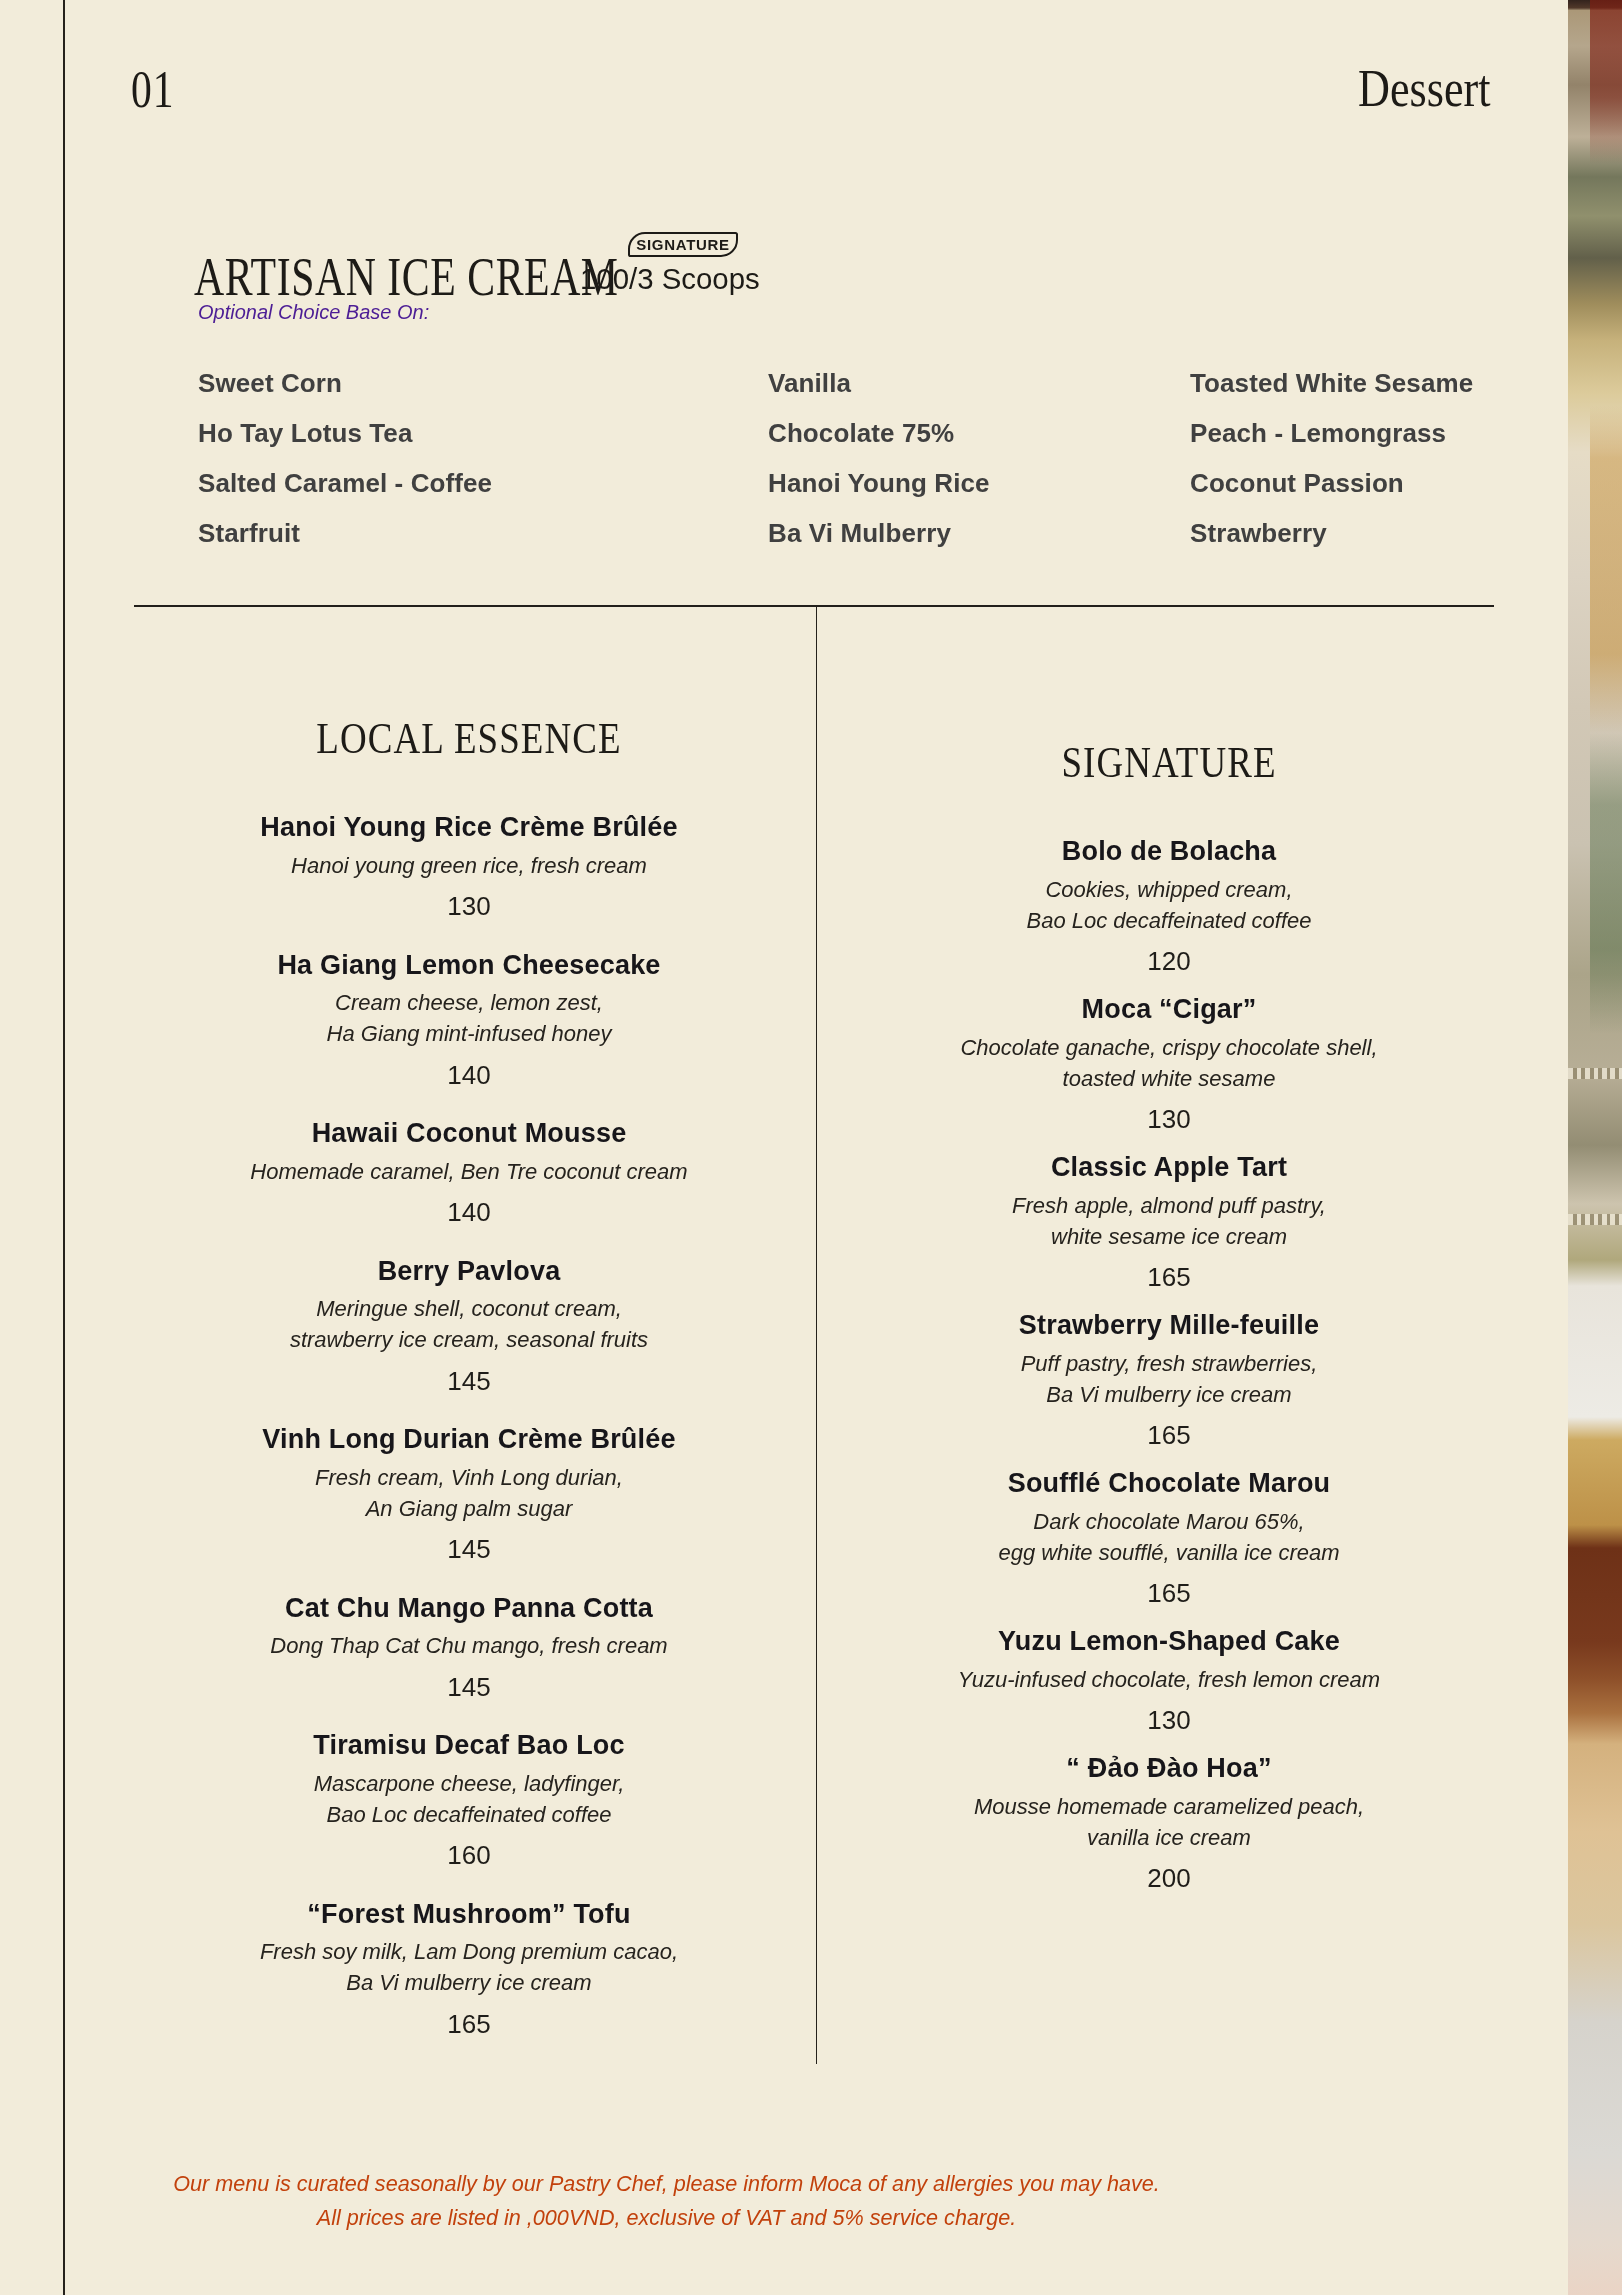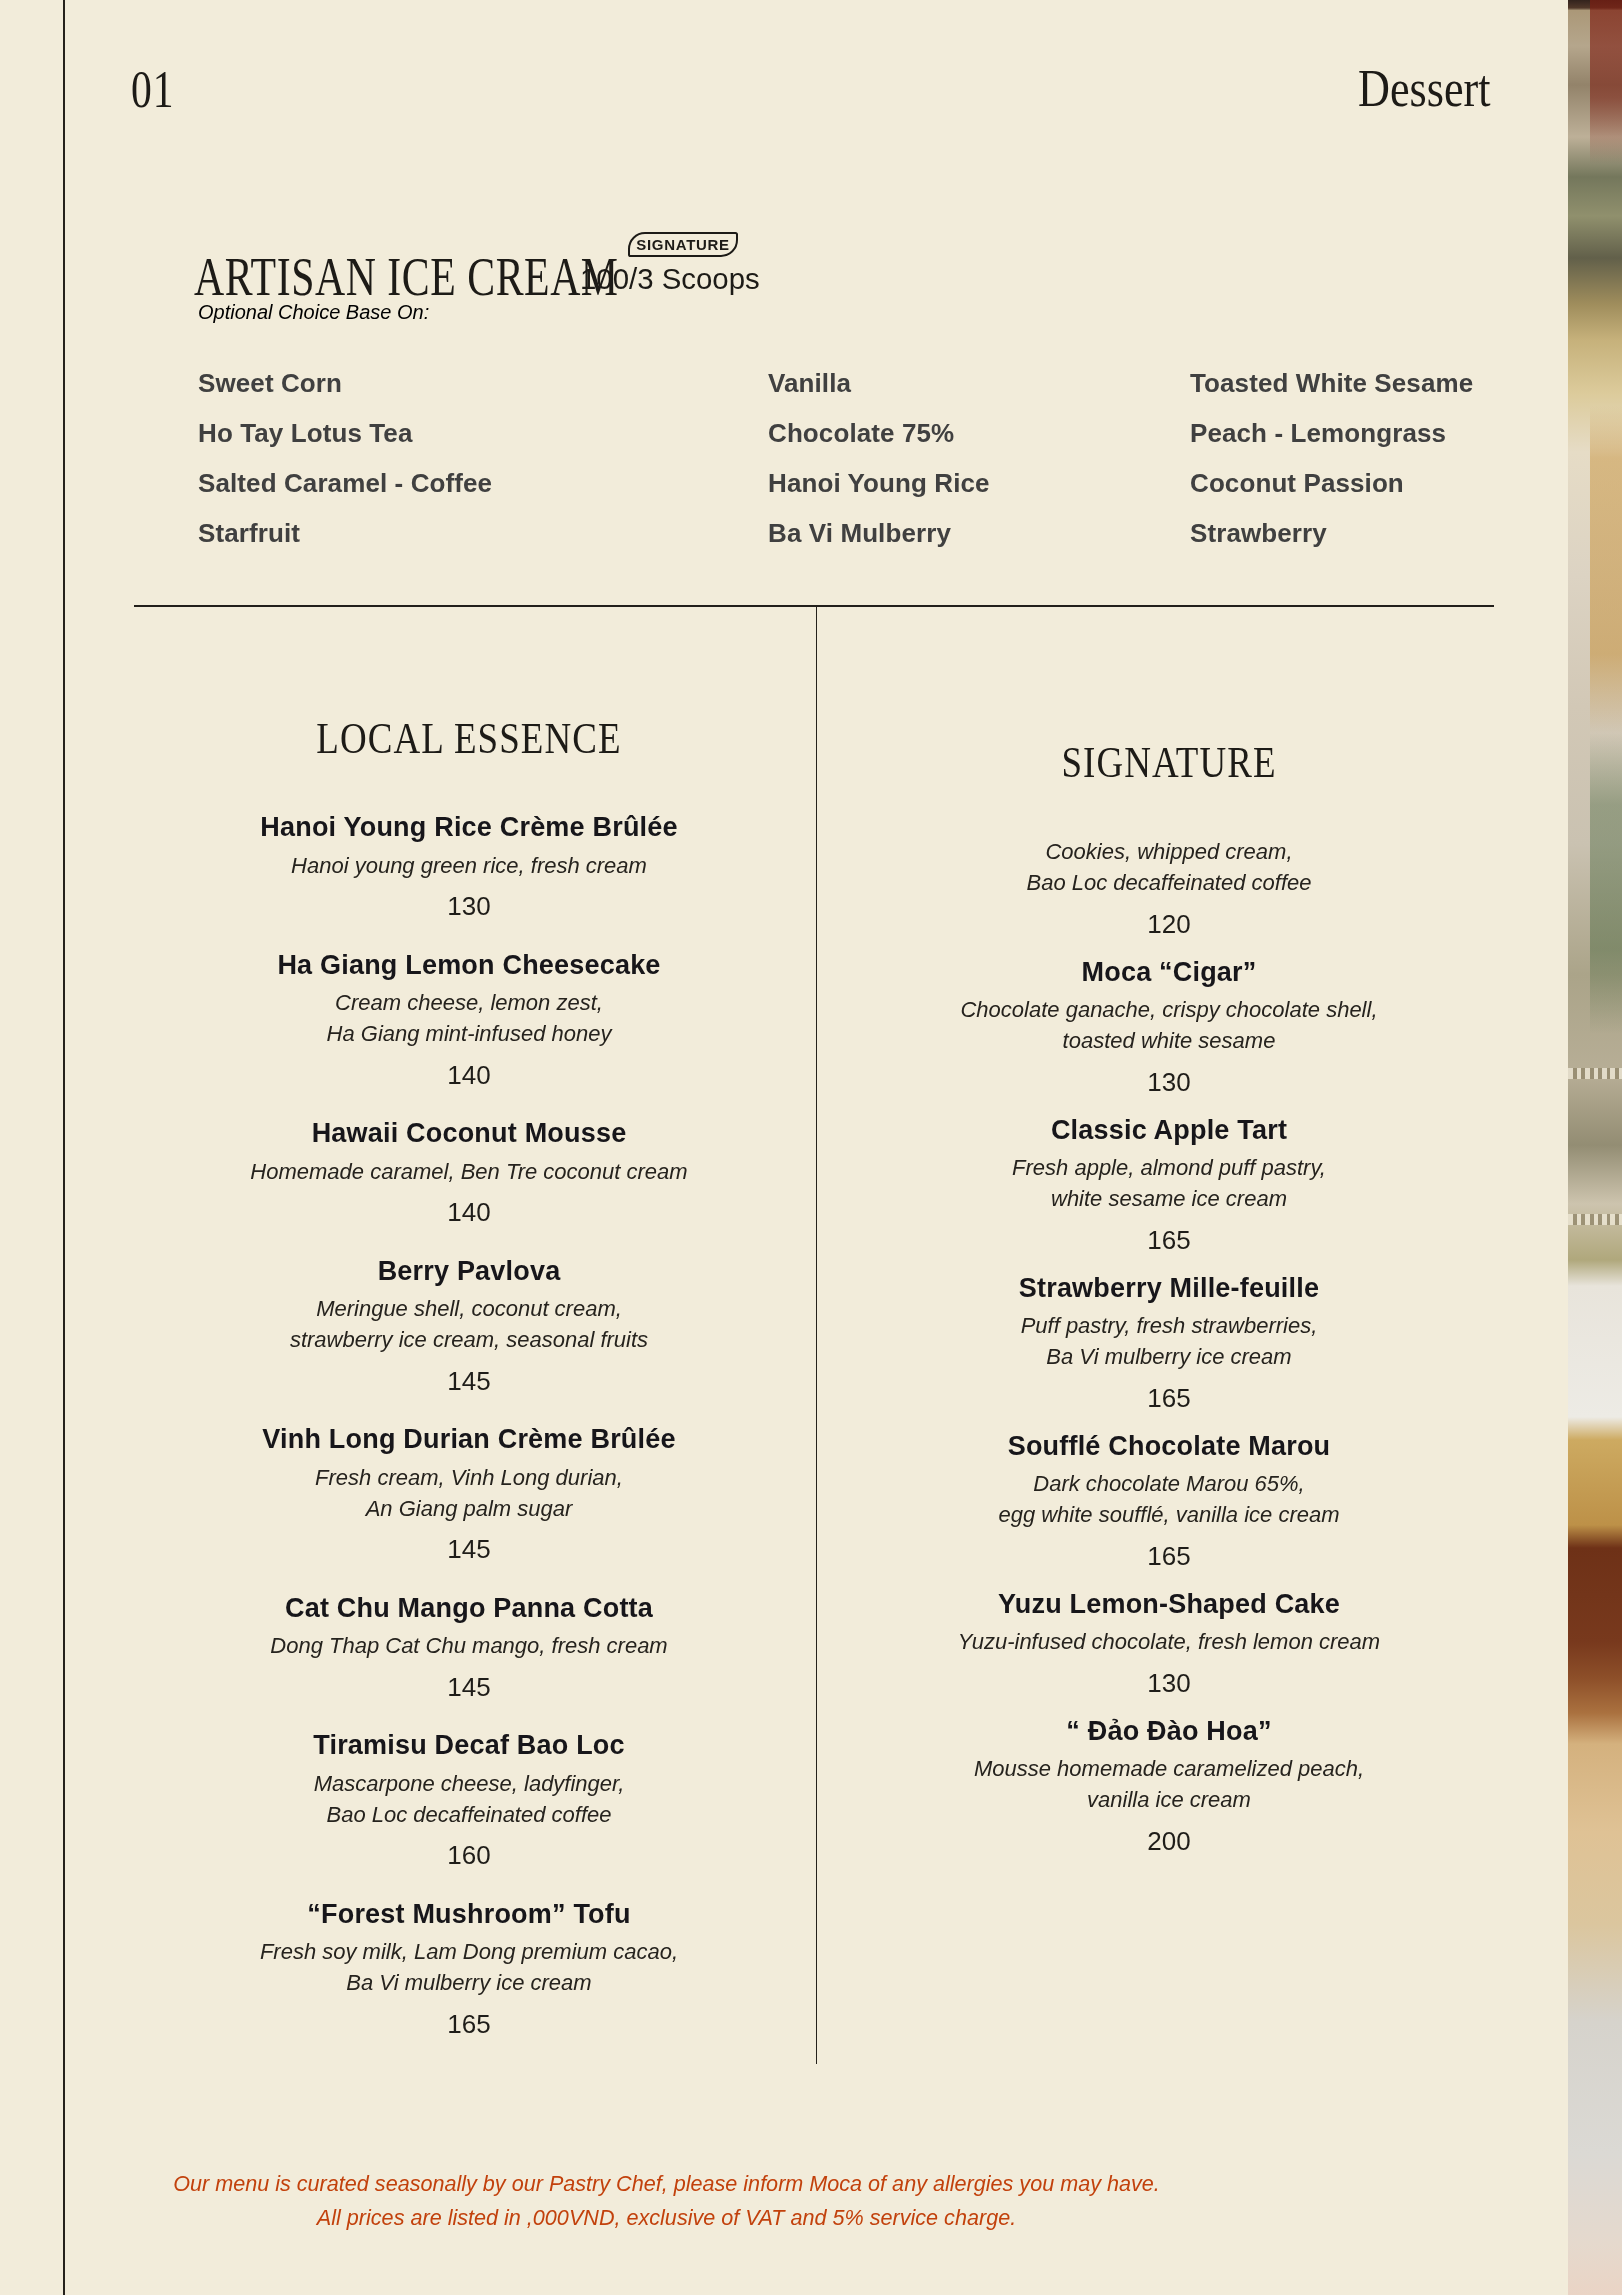--- a/index.html
+++ b/index.html
@@ -19,21 +19,21 @@
   .category{position:absolute;left:1358px;top:63px;font-size:52px;line-height:1;
     transform:scaleX(.85);transform-origin:left top;}
 
   .badge{position:absolute;left:628px;top:232px;width:110px;height:25px;box-sizing:border-box;
     border:2px solid #1d1b17;border-radius:17px 2.6px 17px 2.6px;
     display:flex;align-items:center;justify-content:center;
     font-size:15px;font-weight:700;letter-spacing:0.7px;}
   .artisan-title{position:absolute;left:194px;top:249px;font-size:55px;line-height:1;
     letter-spacing:0.7px;transform:scaleX(.76);transform-origin:left top;}
   .artisan-price{position:absolute;left:580px;top:263px;font-size:29.4px;line-height:1.1;}
-  .artisan-note{position:absolute;left:198px;top:301px;font-size:20px;font-style:italic;color:#000000;}
+  .artisan-note{position:absolute;left:198px;top:301px;font-size:20px;font-style:italic;color:#4c1d95;}
 
   .flavor-col{position:absolute;top:358px;}
   .fc1{left:198px;} .fc2{left:768px;} .fc3{left:1190px;}
   .flavor{height:50px;line-height:50px;font-size:26px;font-weight:600;letter-spacing:0.1px;color:#404040;}
 
   .col{position:absolute;text-align:center;}
   .col-left{left:128px;top:717px;width:682px;}
   .col-right{left:818px;top:741px;width:702px;}
   .col-header{font-family:"Liberation Serif","DejaVu Serif",serif;font-weight:400;
     font-size:44px;line-height:1;letter-spacing:1.3px;margin:0 0 51px;
@@ -163,20 +163,21 @@
       <div class="item-desc">Fresh soy milk, Lam Dong premium cacao,
 Ba Vi mulberry ice cream</div>
       <div class="item-price">165</div>
     </div>
   </div>
 
   <div class="col col-right">
     <h2 class="col-header">SIGNATURE</h2>
 
     <div class="item">
+      <div class="item-name">Bolo de Bolacha</div>
       <div class="item-desc">Cookies, whipped cream,
 Bao Loc decaffeinated coffee</div>
       <div class="item-price">120</div>
     </div>
     <div class="item">
       <div class="item-name">Moca “Cigar”</div>
       <div class="item-desc">Chocolate ganache, crispy chocolate shell,
 toasted white sesame</div>
       <div class="item-price">130</div>
     </div>

